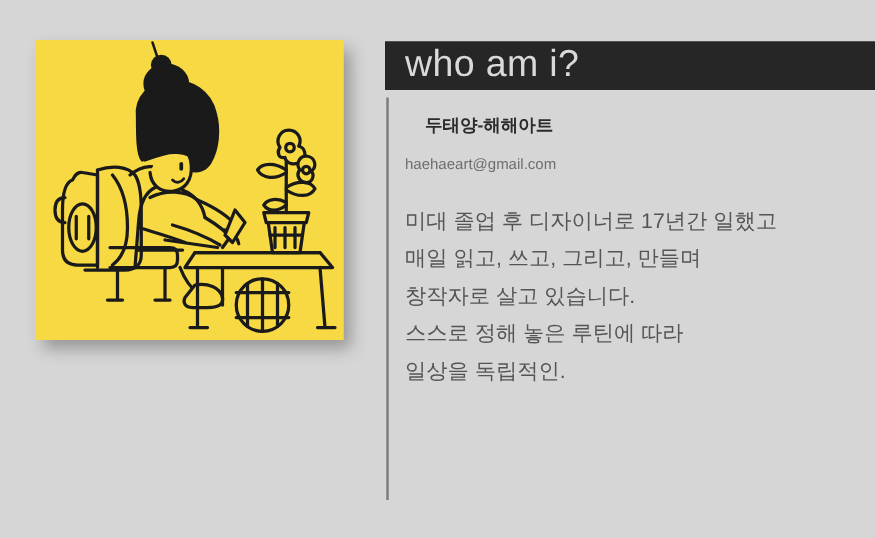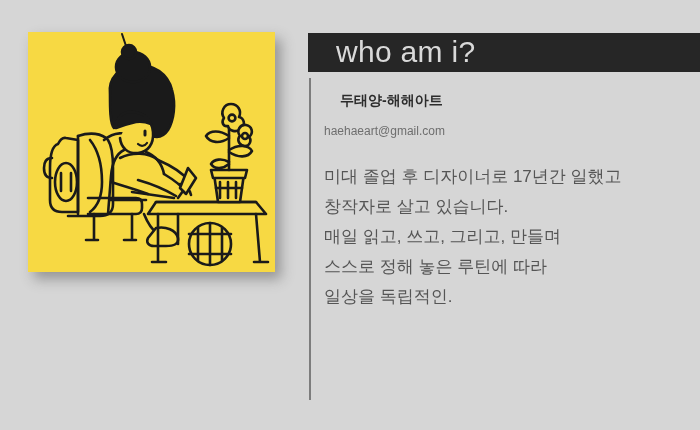--- a/index.html
+++ b/index.html
@@ -44,21 +44,21 @@
     position: absolute;
     left: 0;
     top: 33px;
     width: 392px;
     height: 39px;
     background: #262626;
   }
 
   #panel-title {
     position: absolute;
-    left: 28px;
+    left: 16px;
     top: 30px;
     font-size: 30px;
     font-weight: 400;
     color: #d9d9d9;
     letter-spacing: 0.3px;
     line-height: 44px;
     white-space: nowrap;
     z-index: 3;
   }
 
@@ -240,20 +240,20 @@
   <div id="panel-left-rule"></div>
 
   <div id="panel-body">
 
     <div id="profile-name">두태양-해해아트</div>
 
     <div id="profile-email">haehaeart@gmail.com</div>
 
     <div id="profile-bio">
         <div class="bio-line">미대 졸업 후 디자이너로 17년간 일했고</div>
+        <div class="bio-line">매일 읽고, 쓰고, 그리고, 만들며</div>
         <div class="bio-line">창작자로 살고 있습니다.</div>
-        <div class="bio-line">매일 읽고, 쓰고, 그리고, 만들며</div>
         <div class="bio-line">스스로 정해 놓은 루틴에 따라</div>
         <div class="bio-line">일상을 독립적인.</div>
       </div>
 
   </div>
 </div>
 
 </body></html>

